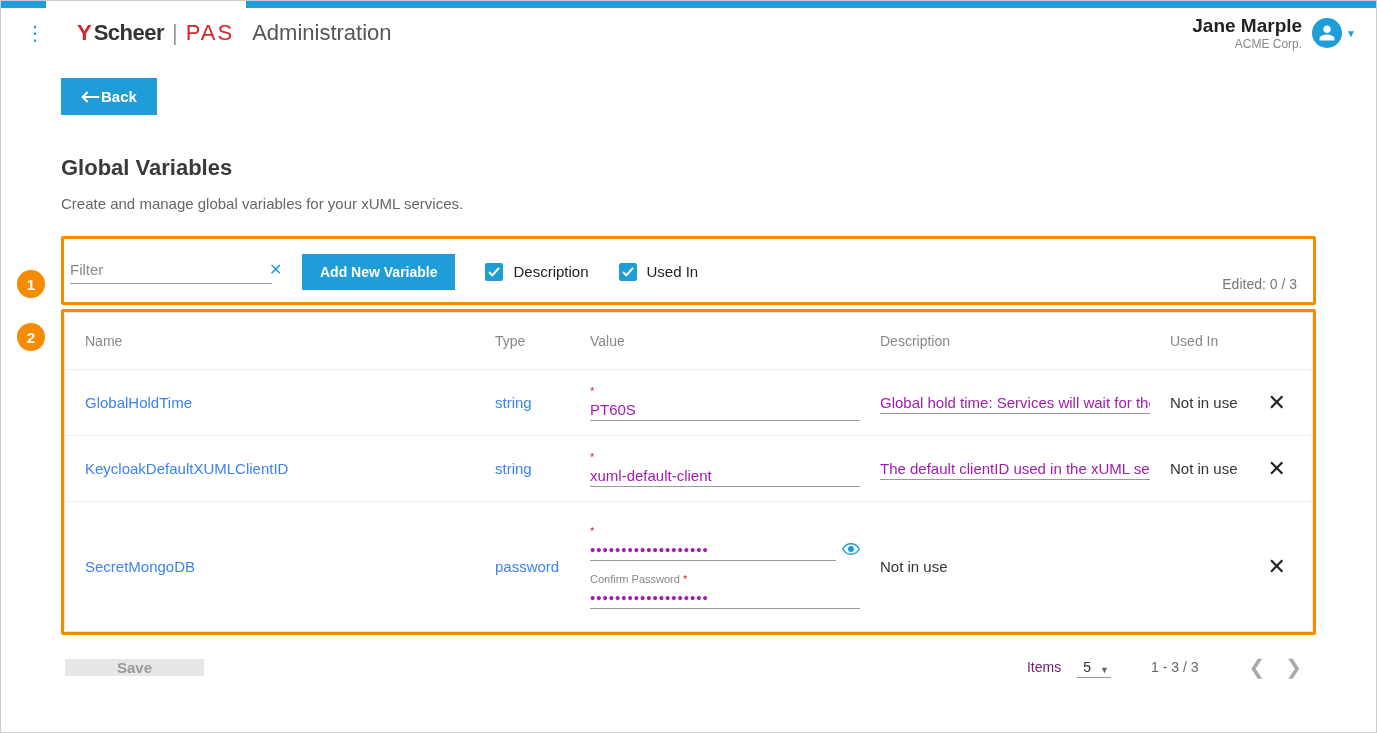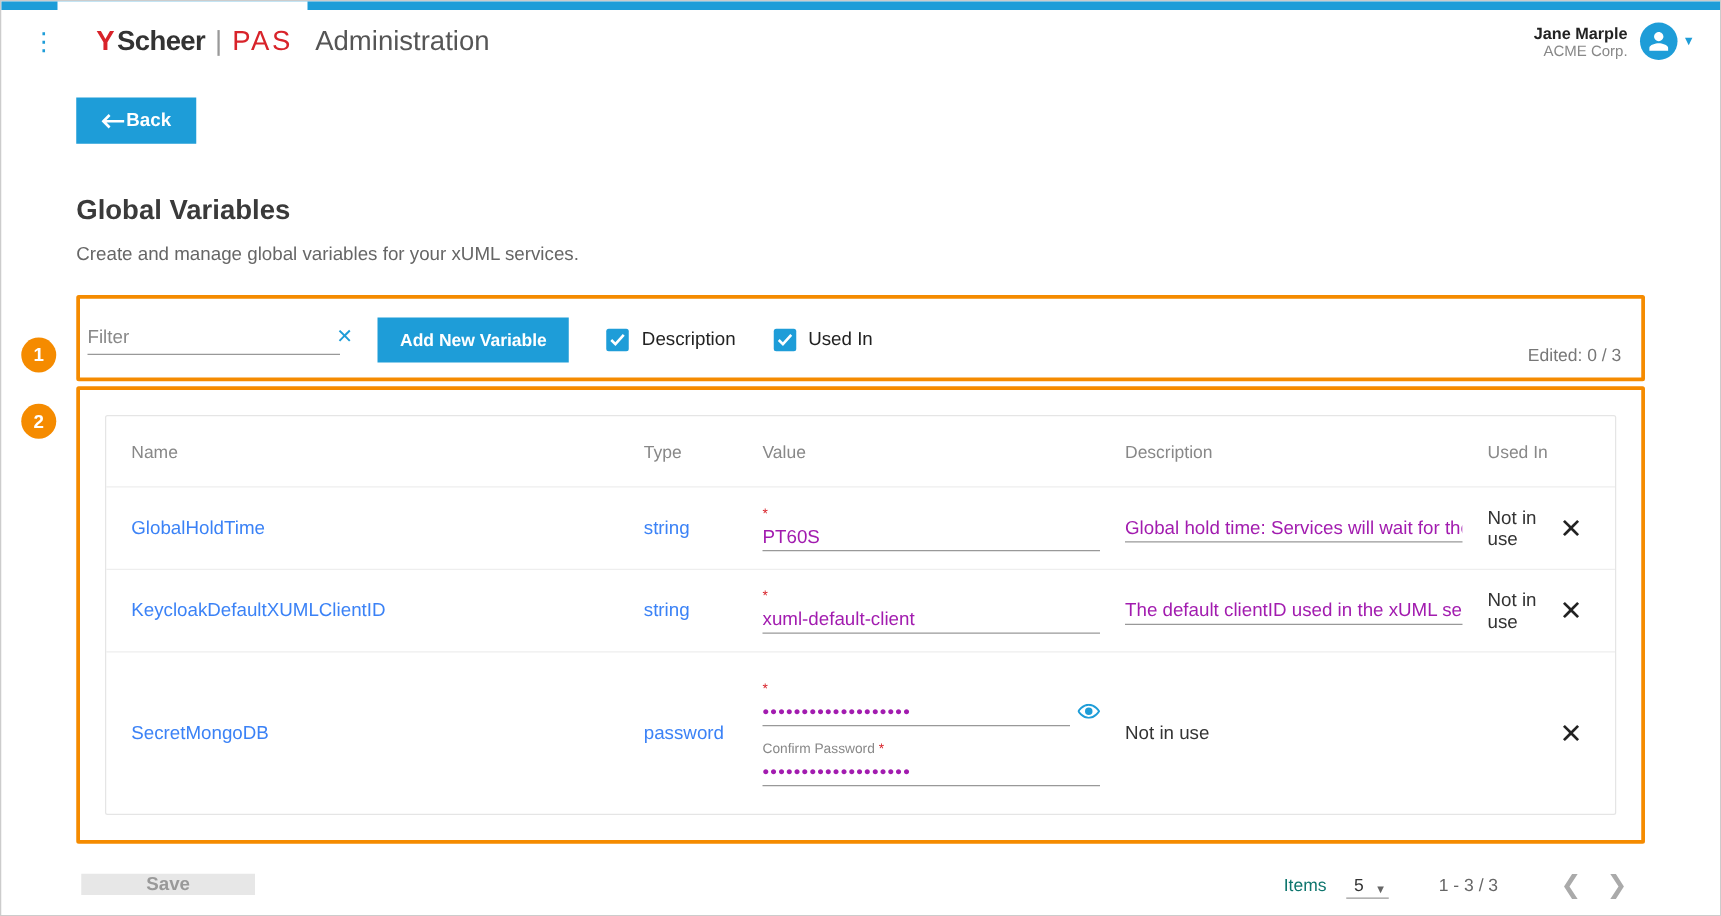--- a/index.html
+++ b/index.html
@@ -11,21 +11,21 @@
     .menu-dots { color: #1e9dd8; font-size: 20px; letter-spacing: -2px; cursor: pointer; padding: 0 4px; }
     .logo-wrap { display: flex; align-items: baseline; margin-left: 30px; }
     .logo-scheer { display:flex; align-items:center; }
     .logo-y { color: #d8232a; font-weight: bold; font-size: 22px; margin-right: 2px; }
     .logo-text { font-size: 22px; font-weight: 600; color: #333; letter-spacing: -0.5px; }
     .logo-sep { color: #999; font-size: 22px; margin: 0 8px; font-weight: 300; }
     .logo-pas { color: #d8232a; font-size: 22px; font-weight: 400; letter-spacing: 2px; }
     .header-title { color: #555; font-size: 22px; font-weight: 300; margin-left: 18px; }
     .header-spacer { flex: 1; }
     .user-block { text-align: right; }
-    .user-name { font-weight: 700; font-size: 13px; color: #222; }
+    .user-name { font-weight: 700; font-size: 19px; color: #222; }
     .user-org { font-size: 12px; color: #888; }
     .avatar { width: 30px; height: 30px; border-radius: 50%; background: #1e9dd8; display:flex; align-items:center; justify-content:center; margin-left: 10px; position: relative; }
     .avatar svg { fill: #fff; }
     .avatar-caret { color: #1e9dd8; font-size: 10px; margin-left: 4px; }
     .content { padding: 20px 60px 0 60px; }
     .back-btn { background: #1e9dd8; color: #fff; border: none; padding: 10px 20px; font-weight: 700; display:flex; align-items:center; cursor: pointer; font-size: 15px; }
     .back-btn svg { stroke: #fff; }
     h1.page-title { font-size: 22px; font-weight: 700; color: #3a3a3a; margin-top: 40px; }
     .page-subtitle { color: #666; font-size: 15px; margin-top: 14px; }
     .callout-num { position: absolute; width: 28px; height: 28px; border-radius: 50%; background: #f58b00; color: #fff; font-weight: 700; display: flex; align-items: center; justify-content: center; font-size: 15px; }
@@ -35,21 +35,21 @@
     .filter-input { border: none; outline: none; flex: 1; font-size: 15px; color: #666; }
     .filter-input::placeholder { color: #888; }
     .clear-x { color: #1e9dd8; cursor: pointer; font-size: 16px; }
     .add-btn { background: #1e9dd8; color: #fff; border: none; padding: 10px 18px; font-weight: 700; cursor: pointer; font-size: 14px; margin-right: 30px; }
     .chk-wrap { display: flex; align-items: center; margin-right: 30px; }
     .checkbox { width: 18px; height: 18px; background: #1e9dd8; border-radius: 2px; display:flex; align-items:center; justify-content:center; margin-right: 10px; cursor:pointer; }
     .checkbox svg { stroke: #fff; }
     .chk-label { font-size: 15px; color: #222; }
     .toolbar-spacer { flex: 1; }
     .edited-text { color: #777; font-size: 14px; margin-right: 10px; margin-top: 25px; }
-    .table-box { margin-top: 4px; padding: 20px; }
+    .table-box { margin-top: 4px; padding: 0; }
     .table-inner { border: 1px solid #e5e5e5; border-radius: 2px; }
     .thead, .trow { display: flex; align-items: center; padding: 0 20px; }
     .thead { height: 56px; color: #888; font-size: 14px; }
     .trow { border-top: 1px solid #eee; min-height: 66px; padding-top: 10px; padding-bottom: 10px; }
     .col-name { width: 410px; }
     .col-type { width: 95px; }
     .col-value { width: 290px; padding-right: 20px; }
     .col-desc { width: 290px; padding-right: 20px; }
     .col-used { flex: 1; display:flex; align-items:center; justify-content: space-between; }
     .td { color: #3b82f6; font-size: 15px; }
@@ -58,21 +58,21 @@
     .val-stack { display: flex; flex-direction: column; gap: 2px; }
     .pw-row { display:flex; align-items:center; }
     .eye-icon { color: #1e9dd8; margin-left: 6px; cursor: pointer; }
     .confirm-label { font-size: 11px; color: #888; margin-top: 10px; display: block; }
     .not-in-use { color: #333; font-size: 15px; }
     .delete-x { font-size: 22px; cursor: pointer; color: #222; margin-left: 10px; padding: 0 6px; }
     .desc-nowrap { white-space: nowrap; overflow: hidden; }
     .footer { display: flex; align-items: center; margin-top: 20px; padding: 0 4px; }
     .save-btn { background: #e7e7e7; color: #999; border: none; padding: 0 52px; font-weight: 700; font-size: 15px; cursor: not-allowed; }
     .footer-spacer { flex: 1; }
-    .items-label { color: #0f766e; font-size: 14px; margin-right: 16px; }
+    .items-label { color: #701a75; font-size: 14px; margin-right: 16px; }
     .items-select { border: none; border-bottom: 1px solid #999; font-size: 14px; background: transparent; padding: 2px 20px 2px 6px; color: #333; cursor: pointer; position: relative; }
     .items-wrap { position: relative; margin-right: 40px; }
     .items-caret { position: absolute; right: 2px; top: 6px; font-size: 9px; color: #666; pointer-events: none; }
     .page-range { color: #666; font-size: 14px; margin-right: 40px; }
     .pager-btn { color: #aaa; font-size: 20px; padding: 0 10px; cursor: pointer; user-select: none; }
   </style>
 </head>
 <body>
 
 <div class="outer">

